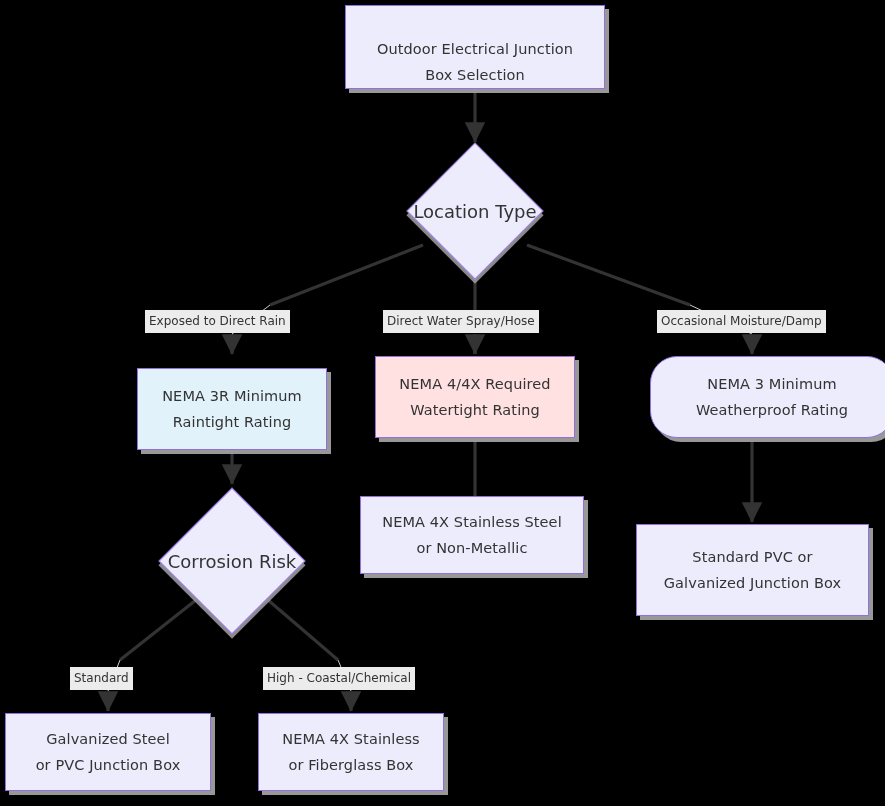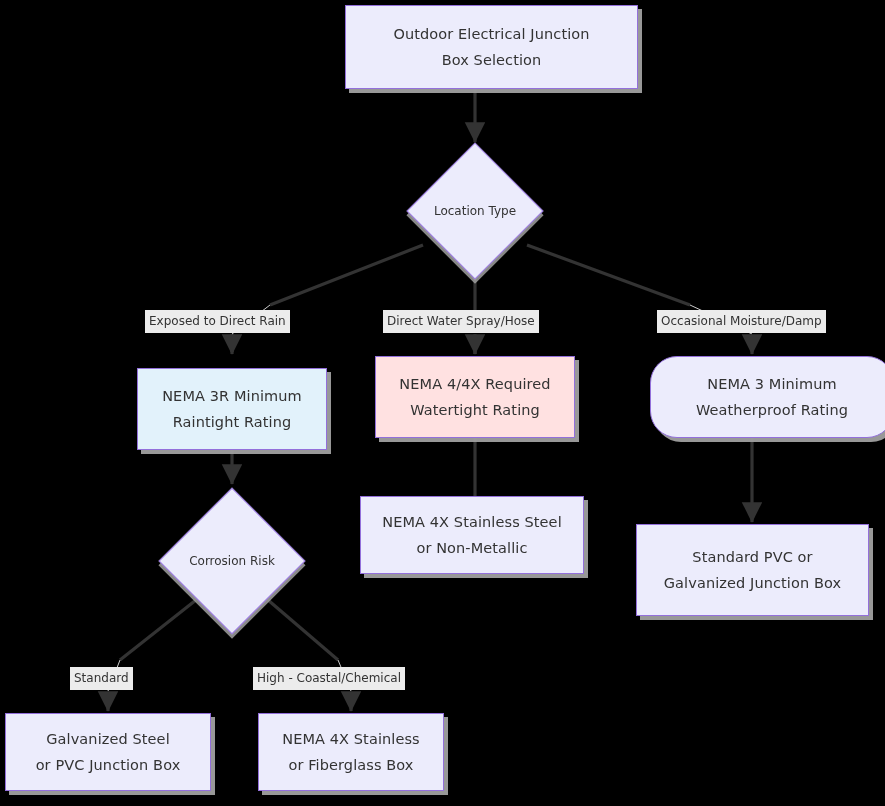--- a/index.html
+++ b/index.html
@@ -61,21 +61,21 @@
     box-sizing: border-box;
     border: 1px solid #9370db;
     background: #ececfc;
     transform: translate(-50%, -50%) rotate(45deg);
     box-shadow: 3px 3px 0 0 rgba(160,160,160,0.85);
   }
   .diamond .dlabel {
     position: relative;
     z-index: 2;
     color: #333333;
-    font-size: 12px;
+    font-size: 18px;
     white-space: nowrap;
     text-align: center;
   }
 
   
   .edge-label {
     position: absolute;
     box-sizing: border-box;
     background: #ececec;
     color: #333333;
@@ -120,21 +120,21 @@
 
     <path d="M196,600 L120,660" stroke="#333333" stroke-width="3.2" fill="none"></path>
     <path d="M120,660 L108,691" stroke="#cccccc" stroke-width="1" fill="none"></path>
     <path d="M108,693 L108,711" stroke="#333333" stroke-width="3.2" fill="none" marker-end="url(#arrow)"></path>
 
     <path d="M268,600 L338,660" stroke="#333333" stroke-width="3.2" fill="none"></path>
     <path d="M338,660 L351,691" stroke="#cccccc" stroke-width="1" fill="none"></path>
     <path d="M351,693 L351,711" stroke="#333333" stroke-width="3.2" fill="none" marker-end="url(#arrow)"></path>
   </svg>
 
-  <div class="node" style="left:345px; top:5px; width:293px; height:84px;">
+  <div class="node" style="left:345px; top:5px; width:260px; height:84px;justify-content:flex-end;">
     <span class="ln">Outdoor Electrical Junction</span>
     <span class="ln">Box Selection</span>
   </div>
 
   <div class="diamond" style="left:398px; top:143px; width:154px; height:136px;">
     <span class="shape" style="width:97px; height:97px;"></span>
     <span class="dlabel">Location Type</span>
   </div>
 
   <div class="edge-label" style="left:145px; top:310px;">
@@ -176,21 +176,21 @@
 
   <div class="node" style="left:636px; top:524px; width:233px; height:92px;">
     <span class="ln">Standard PVC or</span>
     <span class="ln">Galvanized Junction Box</span>
   </div>
 
   <div class="edge-label" style="left:70px; top:667px;">
     <span>Standard</span>
   </div>
 
-  <div class="edge-label" style="left:253px; top:667px;">
+  <div class="edge-label" style="left:263px; top:667px;">
     <span>High - Coastal/Chemical</span>
   </div>
 
   <div class="node" style="left:5px; top:713px; width:206px; height:78px;">
     <span class="ln">Galvanized Steel</span>
     <span class="ln">or PVC Junction Box</span>
   </div>
 
   <div class="node" style="left:258px; top:713px; width:186px; height:78px;">
     <span class="ln">NEMA 4X Stainless</span>

